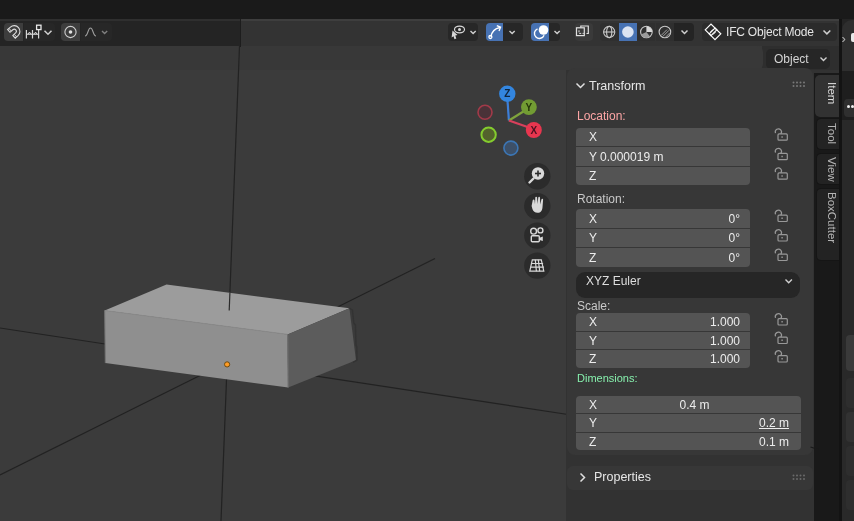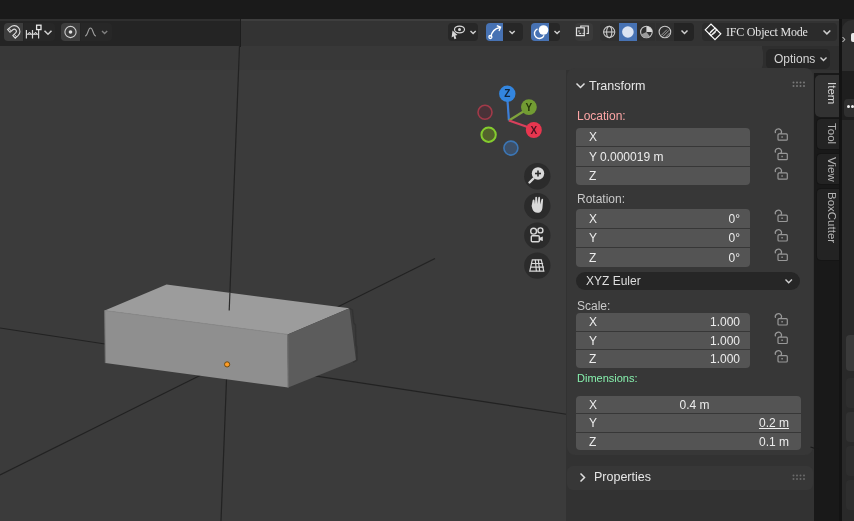--- a/index.html
+++ b/index.html
@@ -180,28 +180,28 @@
   </svg>
 
   <div class="abs" style="left:702px;top:23px;width:135px;height:18px;background:#2b2b2b;border-radius:4px;"></div>
   <svg class="abs" style="left:704px;top:23px;" width="20" height="18" viewBox="0 0 20 18">
     <g stroke="#ffffff" fill="none" stroke-width="1.2">
       <polygon points="1.2,6.8 7,1 12.8,6.8 7,12.6"></polygon>
       <polygon points="5.2,10.8 11,5 16.8,10.8 11,16.6"></polygon>
       <path d="M 6.4 9 l 2.6 -2.6 M 9 11.6 l 2.6 -2.6" stroke-width="0.9"></path>
     </g>
   </svg>
-  <div class="abs" style="left:726px;top:25px;color:#e4e4e4;font-size:12px;letter-spacing:-0.2px;line-height:15px;white-space:nowrap;font-family:Liberation Serif, serif;">IFC Object Mode</div>
+  <div class="abs" style="left:726px;top:25px;color:#e4e4e4;font-size:12px;letter-spacing:-0.2px;line-height:15px;white-space:nowrap;">IFC Object Mode</div>
   <svg class="abs" style="left:821px;top:28px;" width="12" height="9" viewBox="0 0 12 9">
     <path d="M 2.5 2.5 l 3.4 3.4 l 3.4 -3.4" stroke="#cfcfcf" fill="none" stroke-width="1.5"></path>
   </svg>
 
   <div class="abs" style="left:762px;top:46px;width:79px;height:25px;background:#2e2e2e;"></div>
   <div class="abs" style="left:568px;top:46px;width:195px;height:24px;background:#383838;border-radius:0 6px 6px 0;"></div>
-  <div class="abs" style="left:766px;top:49px;width:64px;height:20px;background:#262626;border-radius:5px;color:#d4d4d4;font-size:12px;line-height:20px;text-align:left;padding-left:8px;">Options</div>
+  <div class="abs" style="left:766px;top:49px;width:64px;height:20px;background:#262626;border-radius:5px;color:#d4d4d4;font-size:12px;line-height:20px;text-align:left;padding-left:8px;">Object</div>
   <svg class="abs" style="left:819px;top:56px;" width="10" height="8" viewBox="0 0 10 8">
     <path d="M 1.5 1.5 l 3 3 l 3 -3" stroke="#cfcfcf" fill="none" stroke-width="1.4"></path>
   </svg>
 
   <div class="abs" style="left:566px;top:70px;width:275px;height:451px;background:#323232;"></div>
 
   <div class="abs" style="left:567px;top:68px;width:246px;height:387px;background:#373737;border-radius:8px;"></div>
 
   <div class="abs" style="left:567px;top:466px;width:246px;height:24px;background:#373737;border-radius:6px;"></div>
 
@@ -237,21 +237,21 @@
   <div class="abs" style="left:576px;top:209px;width:174px;height:18.5px;background:#545454;border-radius:4px 4px 0 0;"></div>
   <div class="abs" style="left:576px;top:228.5px;width:174px;height:18.5px;background:#545454;"></div>
   <div class="abs" style="left:576px;top:248px;width:174px;height:18.5px;background:#545454;border-radius:0 0 4px 4px;"></div>
   <div class="abs" style="left:589px;top:211.5px;color:#ececec;font-size:12px;">X</div>
   <div class="abs" style="left:589px;top:231px;color:#ececec;font-size:12px;">Y</div>
   <div class="abs" style="left:589px;top:250.5px;color:#ececec;font-size:12px;">Z</div>
   <div class="abs" style="left:600px;top:211.5px;width:140px;text-align:right;color:#ececec;font-size:12px;">0°</div>
   <div class="abs" style="left:600px;top:231px;width:140px;text-align:right;color:#ececec;font-size:12px;">0°</div>
   <div class="abs" style="left:600px;top:250.5px;width:140px;text-align:right;color:#ececec;font-size:12px;">0°</div>
 
-  <div class="abs" style="left:576px;top:272px;width:224px;height:18px;background:#262626;border-radius:9px;color:#dedede;font-size:12px;line-height:18px;padding-left:10px;">XYZ Euler</div>
+  <div class="abs" style="left:576px;top:272px;width:224px;height:26px;background:#262626;border-radius:9px;color:#dedede;font-size:12px;line-height:18px;padding-left:10px;">XYZ Euler</div>
   <svg class="abs" style="left:784px;top:278px;" width="11" height="8" viewBox="0 0 11 8">
     <path d="M 1.5 1.5 l 3.2 3.2 l 3.2 -3.2" stroke="#cfcfcf" fill="none" stroke-width="1.4"></path>
   </svg>
 
   <div class="abs" style="left:577px;top:298.5px;color:#c9c9c9;font-size:12px;">Scale:</div>
   <div class="abs" style="left:576px;top:313px;width:174px;height:17.5px;background:#545454;border-radius:4px 4px 0 0;"></div>
   <div class="abs" style="left:576px;top:331.5px;width:174px;height:17.5px;background:#545454;"></div>
   <div class="abs" style="left:576px;top:350px;width:174px;height:17.5px;background:#545454;border-radius:0 0 4px 4px;"></div>
   <div class="abs" style="left:589px;top:315px;color:#ececec;font-size:12px;">X</div>
   <div class="abs" style="left:589px;top:333.5px;color:#ececec;font-size:12px;">Y</div>

